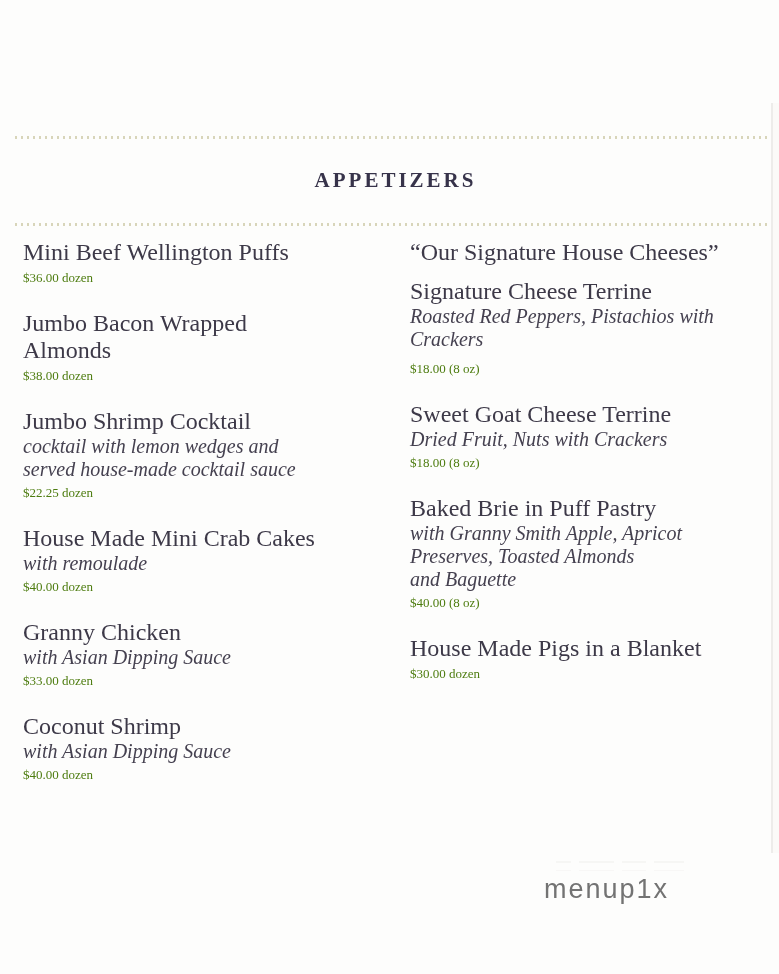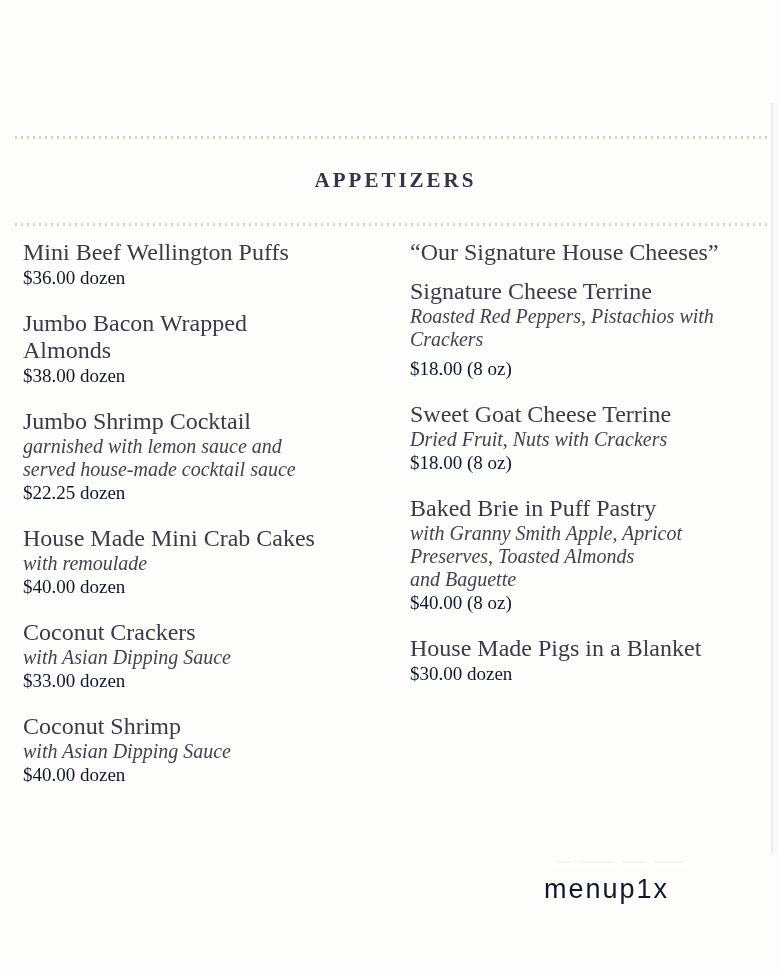--- a/index.html
+++ b/index.html
@@ -70,24 +70,24 @@
     color: #3d3948;
   }
   .item-desc {
     font-size: 20px;
     line-height: 23px;
     font-style: italic;
     white-space: pre-line;
     color: #454150;
   }
   .item-price {
-    font-size: 19px;
+    font-size: 13px;
     line-height: 23px;
     white-space: nowrap;
-    color: #0f172a;
+    color: #4d7c0f;
   }
   .quote-heading { margin-bottom: 12px; }
   .price-gap { margin-top: 6px; }
   
   .faint-marks {
     position: absolute;
     top: 861px;
     left: 556px;
     width: 128px;
     display: flex;
@@ -105,21 +105,21 @@
   .fm-3 { width: 26px; }
   .fm-4 { width: 32px; }
   .watermark {
     position: absolute;
     top: 874px;
     left: 544px;
     font-family: "Liberation Sans", "DejaVu Sans", sans-serif;
     font-size: 27px;
     font-weight: normal;
     letter-spacing: 2px;
-    color: #0f172a;
+    color: #737373;
     text-align: center;
   }
 </style>
 </head>
 <body>
 
 <div class="page">
 
   <div class="scan-edge-strip"></div>
   <div class="scan-edge"></div>
@@ -140,33 +140,33 @@
       </div>
 
       <div class="item">
         <div class="item-name">Jumbo Bacon Wrapped
 Almonds</div>
         <div class="item-price">$38.00 dozen</div>
       </div>
 
       <div class="item">
         <div class="item-name">Jumbo Shrimp Cocktail</div>
-        <div class="item-desc">garnished with lemon sauce and
+        <div class="item-desc">cocktail with lemon wedges and
 served house-made cocktail sauce</div>
         <div class="item-price">$22.25 dozen</div>
       </div>
 
       <div class="item">
         <div class="item-name">House Made Mini Crab Cakes</div>
         <div class="item-desc">with remoulade</div>
         <div class="item-price">$40.00 dozen</div>
       </div>
 
       <div class="item">
-        <div class="item-name">Coconut Crackers</div>
+        <div class="item-name">Granny Chicken</div>
         <div class="item-desc">with Asian Dipping Sauce</div>
         <div class="item-price">$33.00 dozen</div>
       </div>
 
       <div class="item">
         <div class="item-name">Coconut Shrimp</div>
         <div class="item-desc">with Asian Dipping Sauce</div>
         <div class="item-price">$40.00 dozen</div>
       </div>
 

